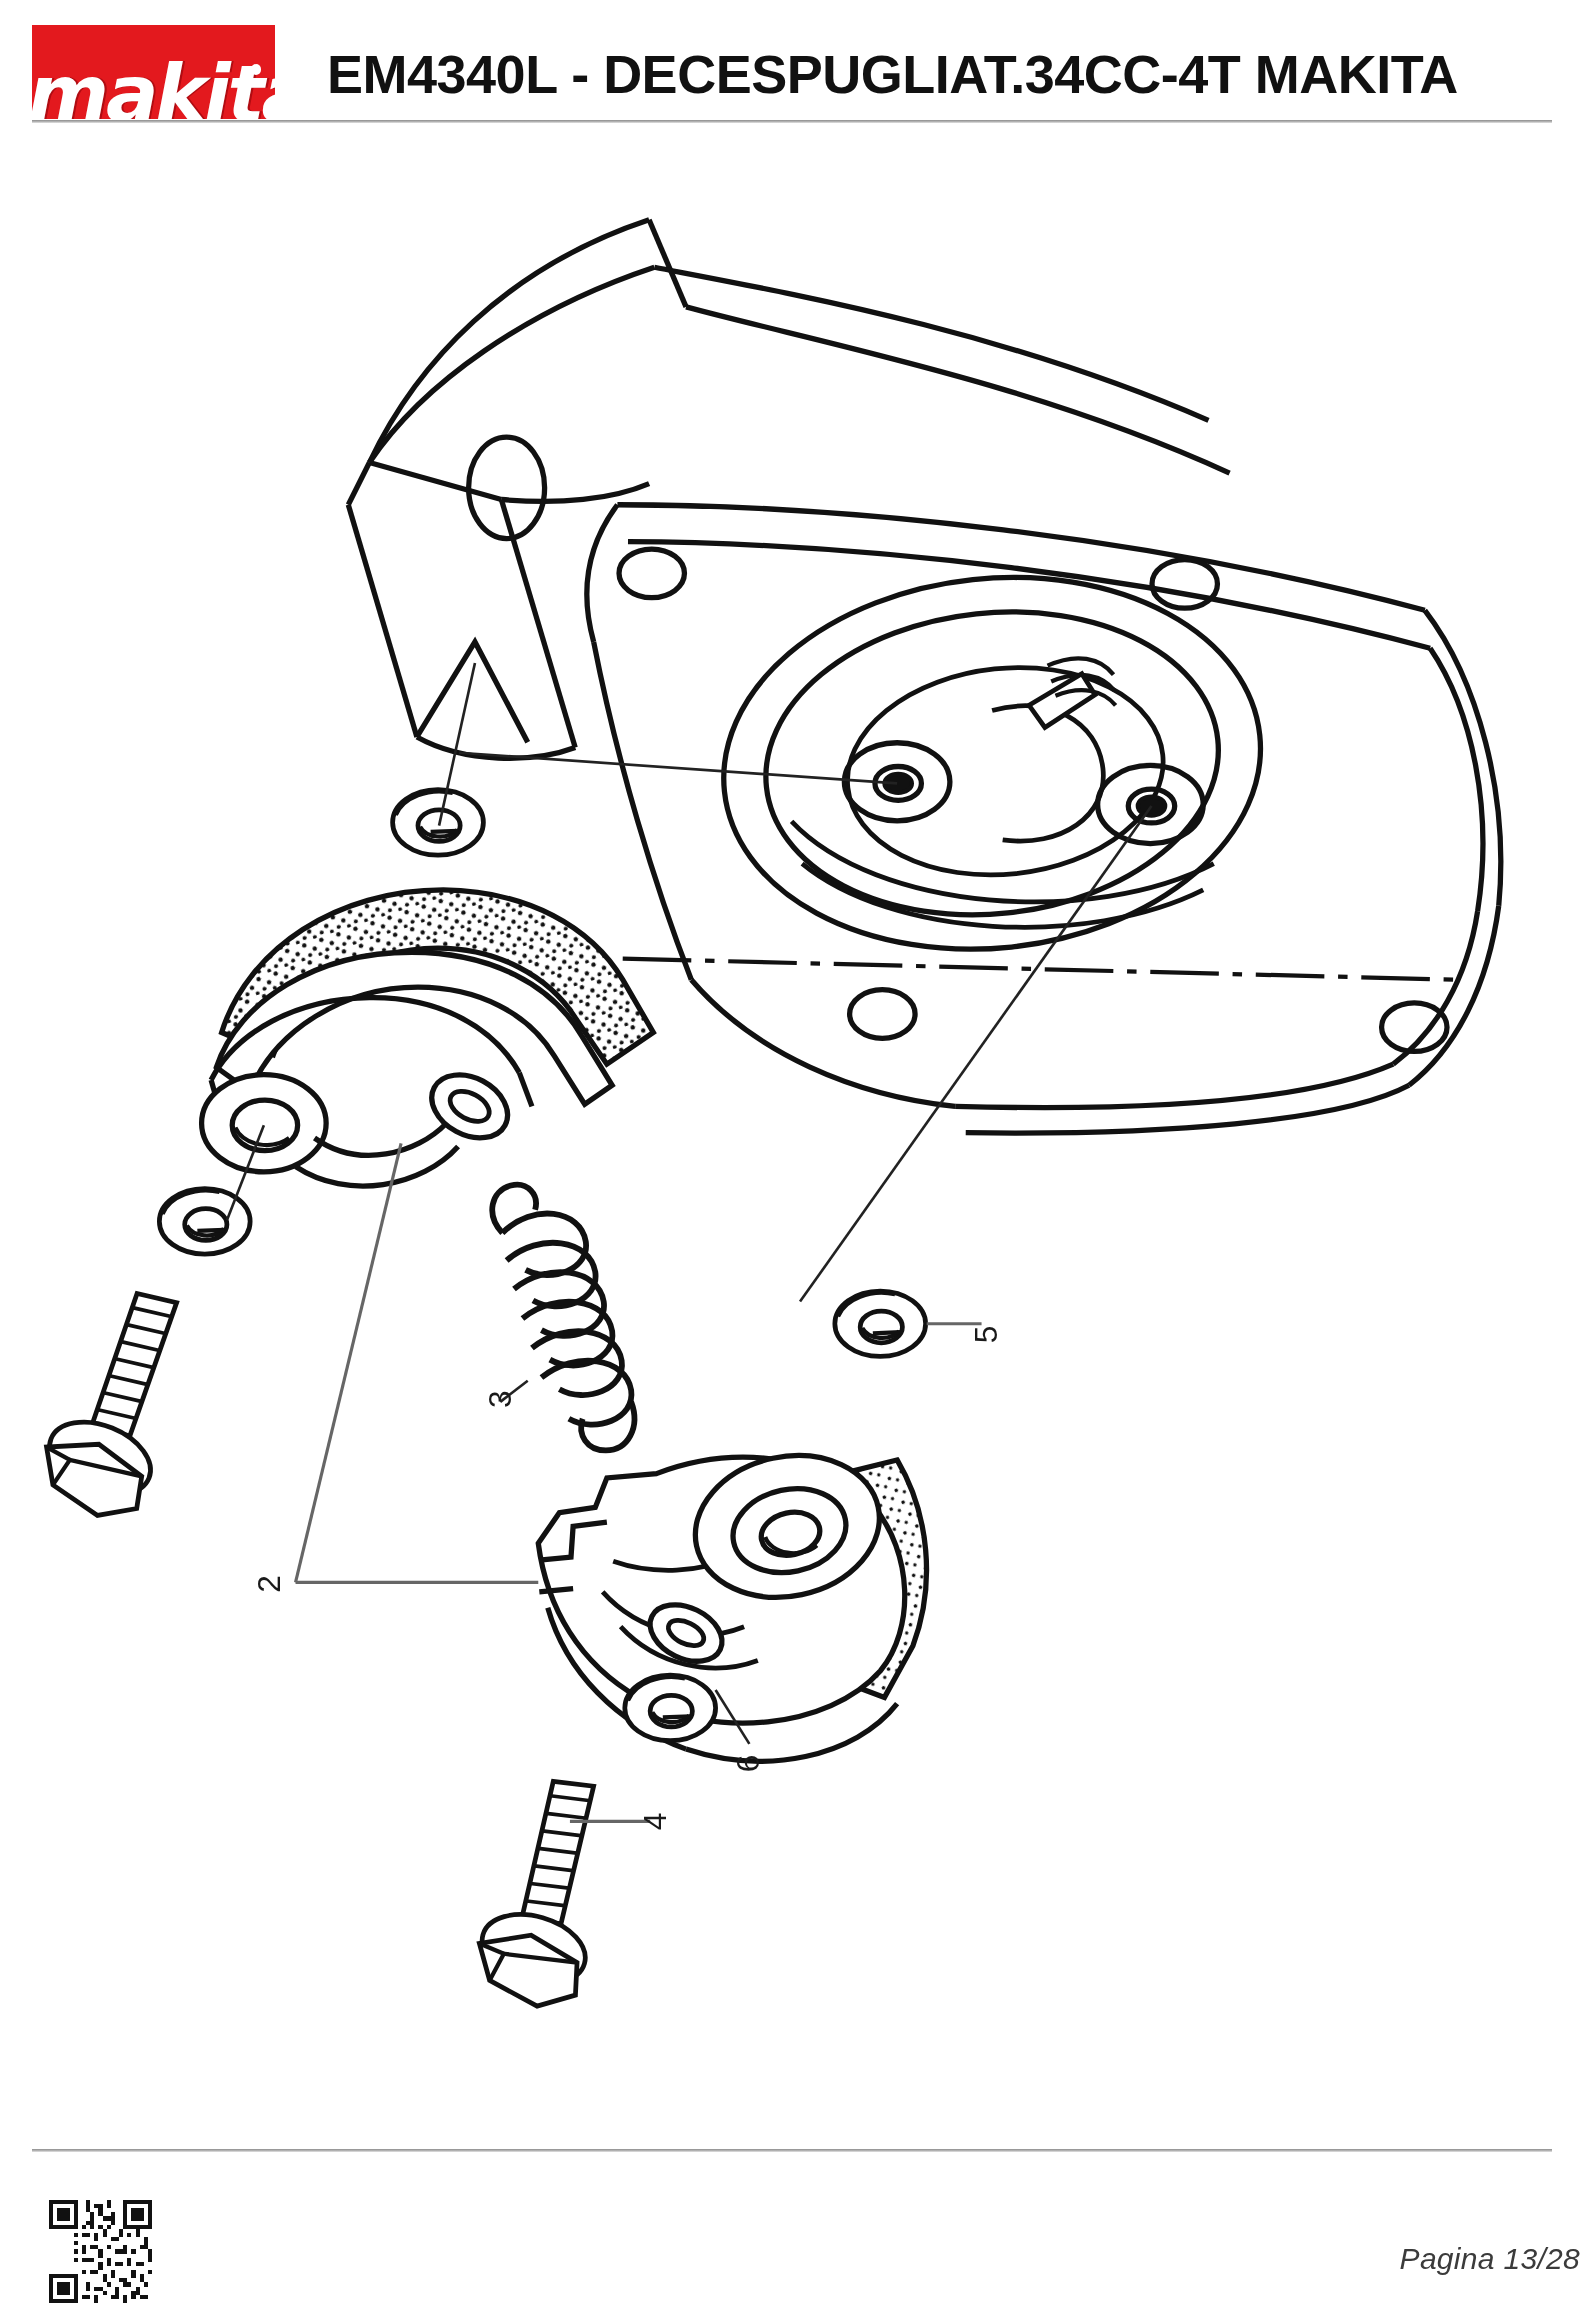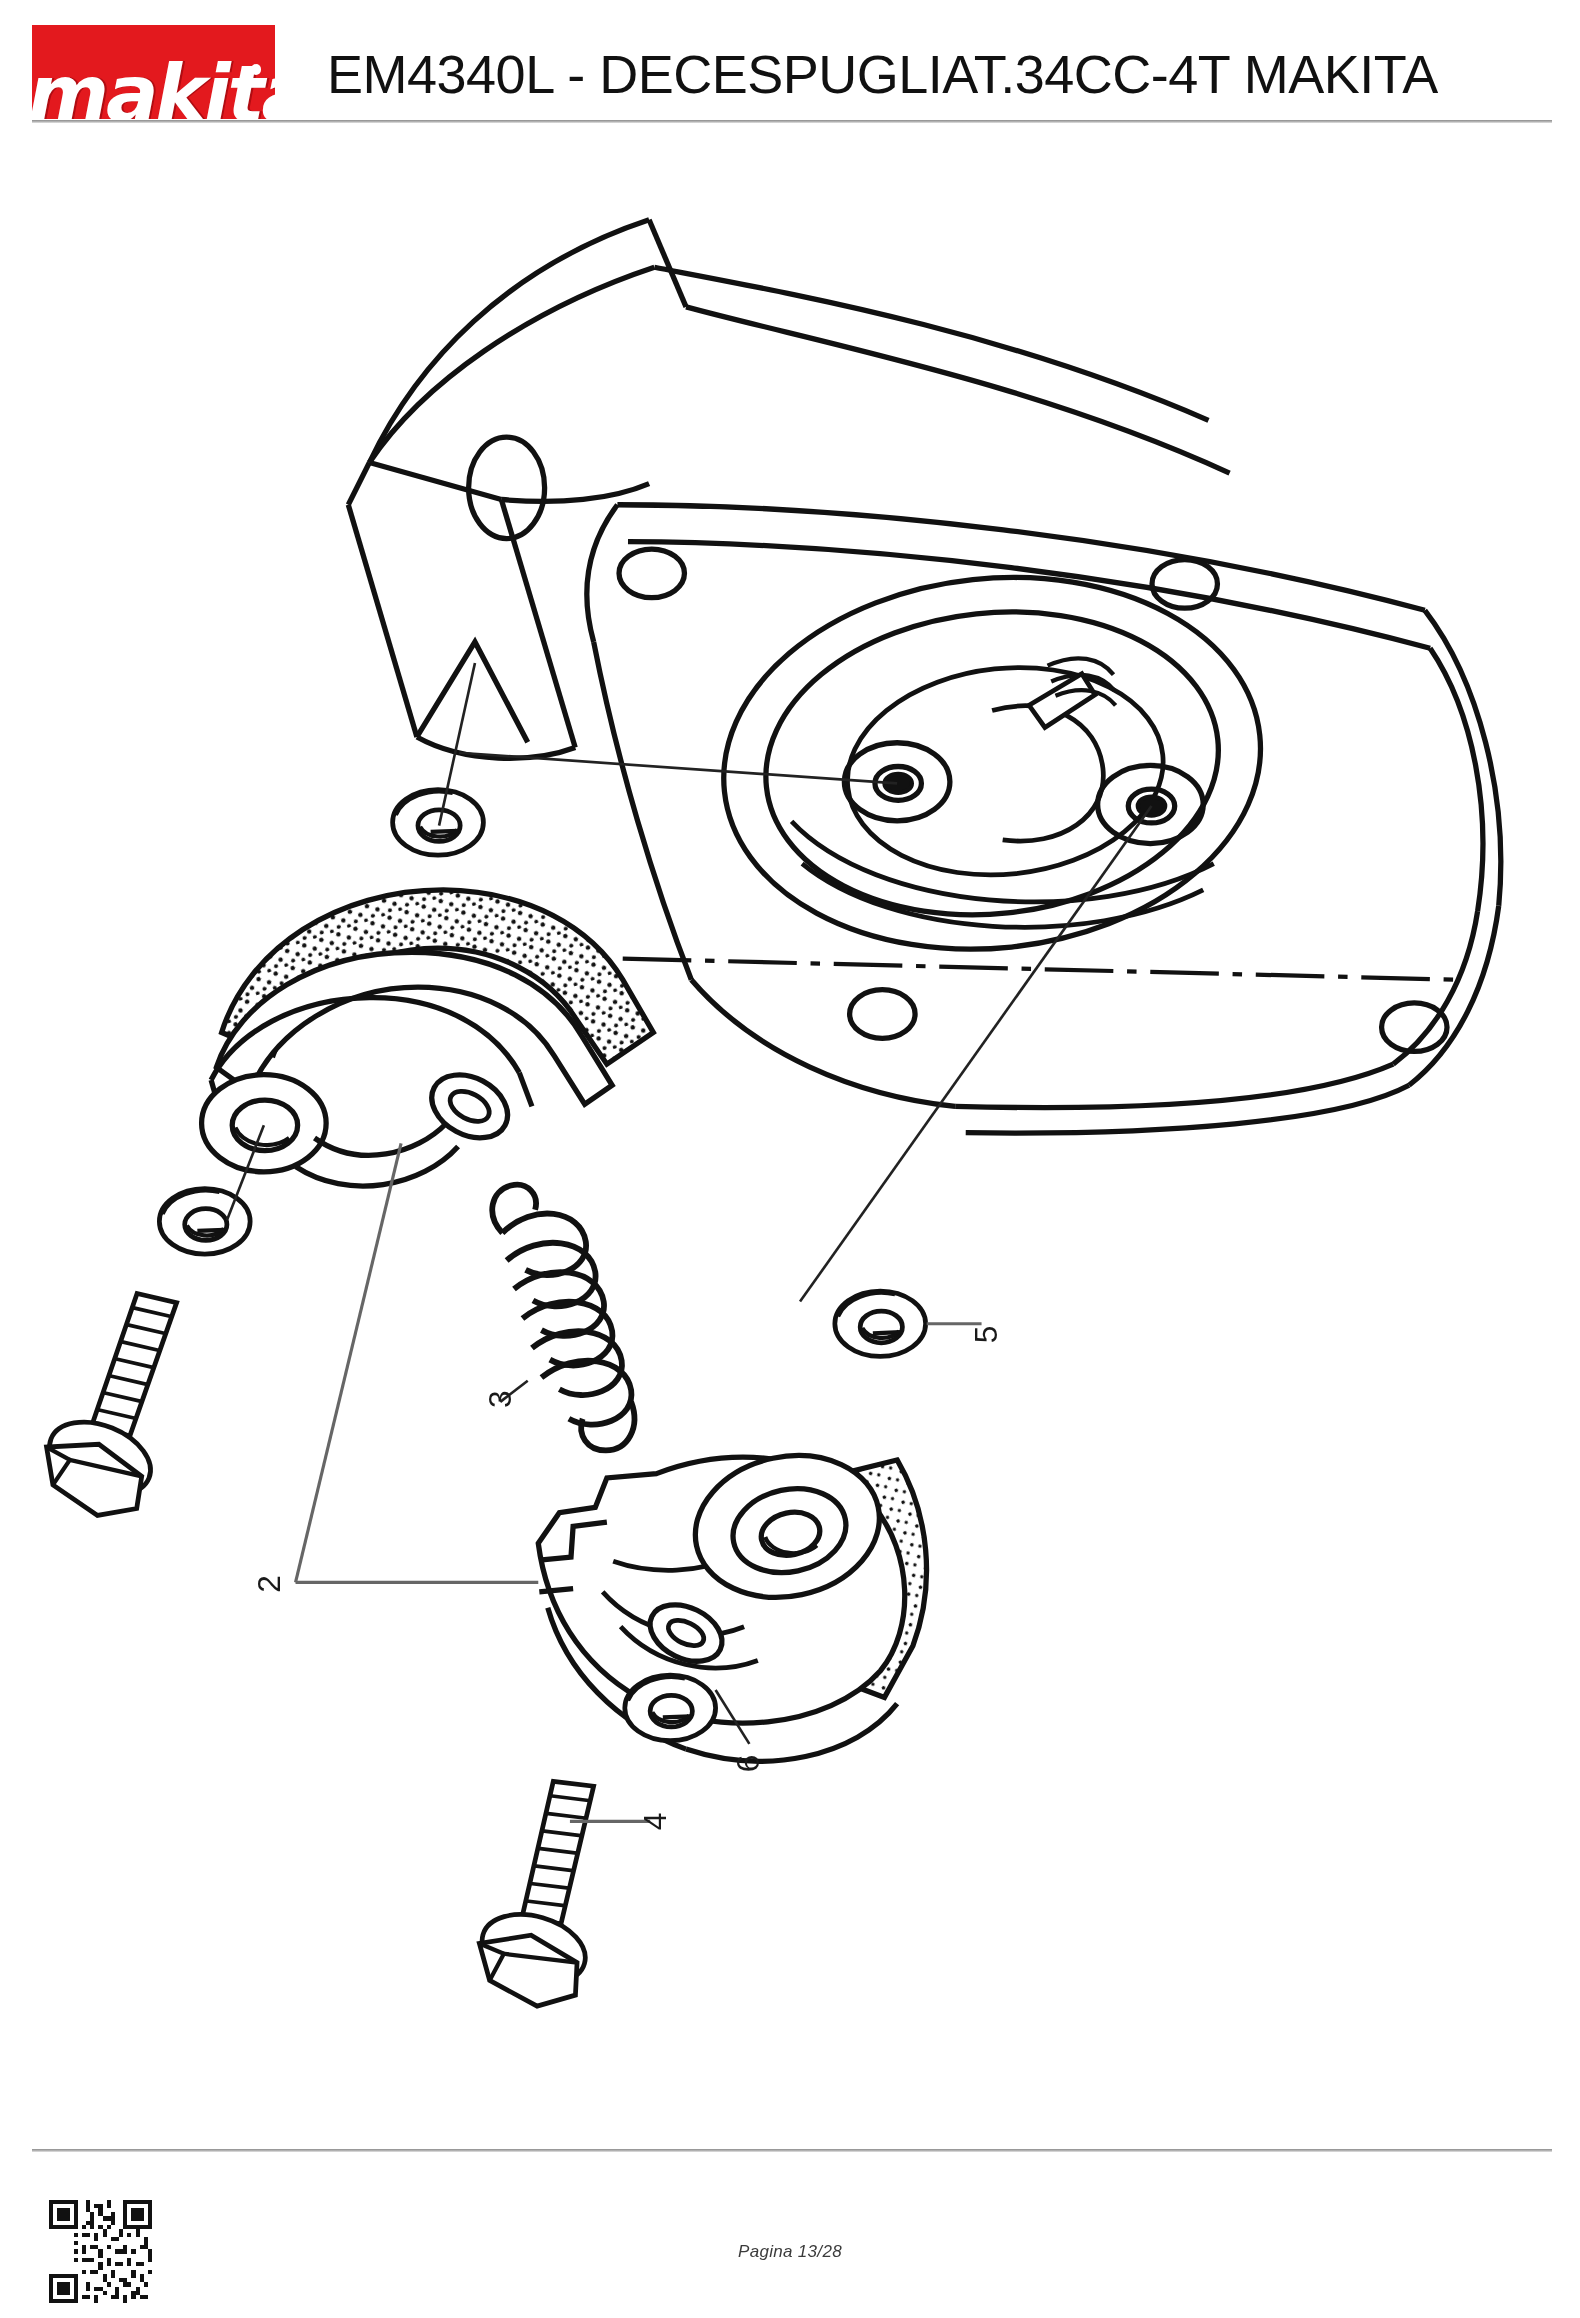--- a/index.html
+++ b/index.html
@@ -49,21 +49,21 @@
     right: 13.7px; top: 39px;
     width: 10.6px; height: 10.6px;
     border-radius: 50%;
     background: #ffffff;
   }
   #page-title {
     position: absolute;
     left: 327px;
     top: 43px;
     font-size: 54px;
-    font-weight: normal;
+    font-weight: bold;
     color: #111111;
     letter-spacing: -0.5px;
     white-space: nowrap;
   }
   #header-rule {
     position: absolute;
     left: 32px; top: 120px;
     width: 1520px; height: 2.6px;
     background: linear-gradient(to bottom, #8d8d8d 0%, #b8b8b8 60%, #e6e6e6 100%);
   }
@@ -96,22 +96,22 @@
   }
   #qr-code {
     position: absolute;
     left: 49px; top: 89px;
     width: 103px; height: 103px;
   }
   #page-indicator {
     position: absolute;
     left: 0; top: 131px;
     width: 1580px;
-    text-align: center;
-    font-size: 17px;
+    text-align: right;
+    font-size: 30px;
     font-style: italic;
     color: #3b3b3b;
     letter-spacing: 0.3px;
   }
 
   .callout-num {
     font-family: "Liberation Sans", sans-serif;
     font-size: 60px;
     fill: #1a1a1a;
   }

